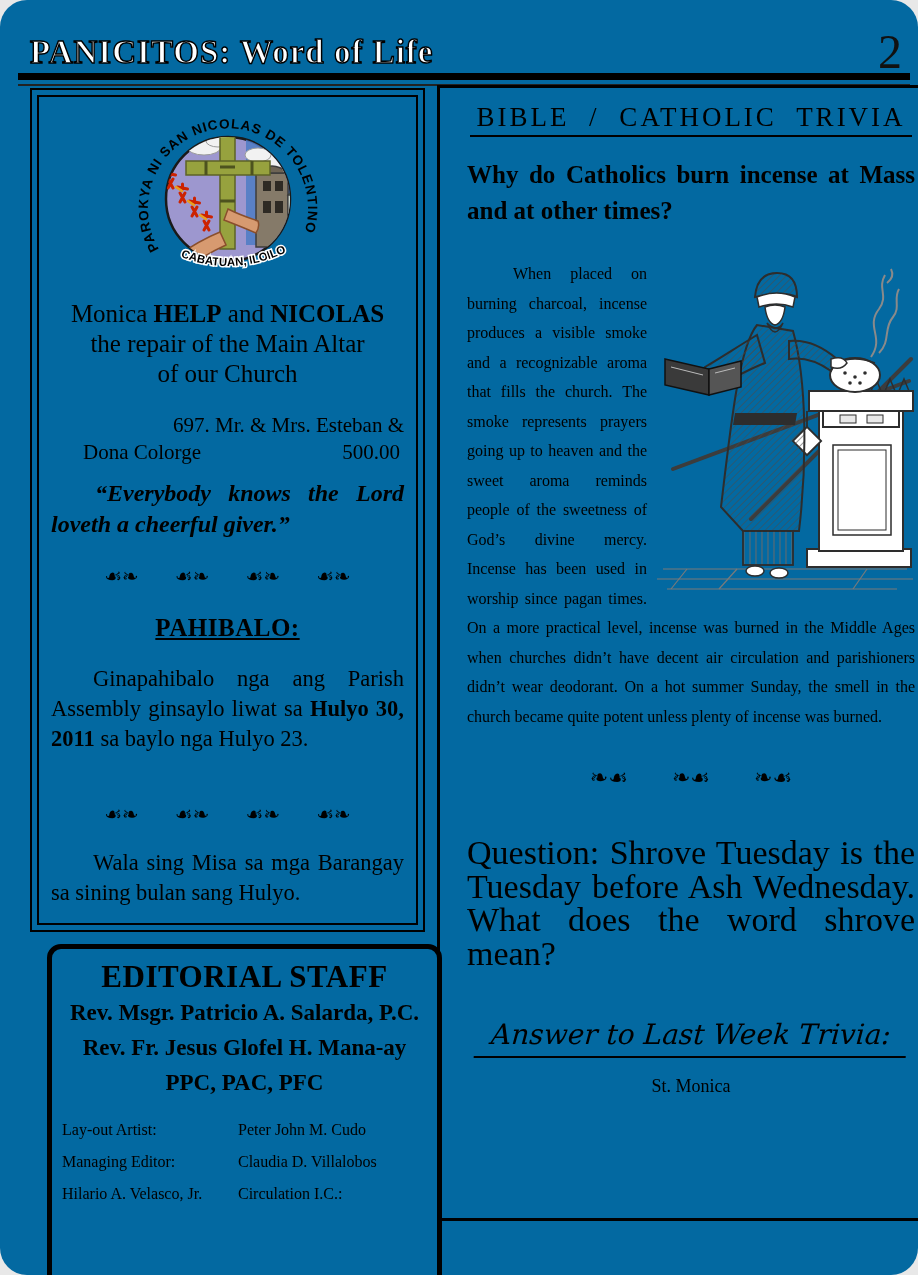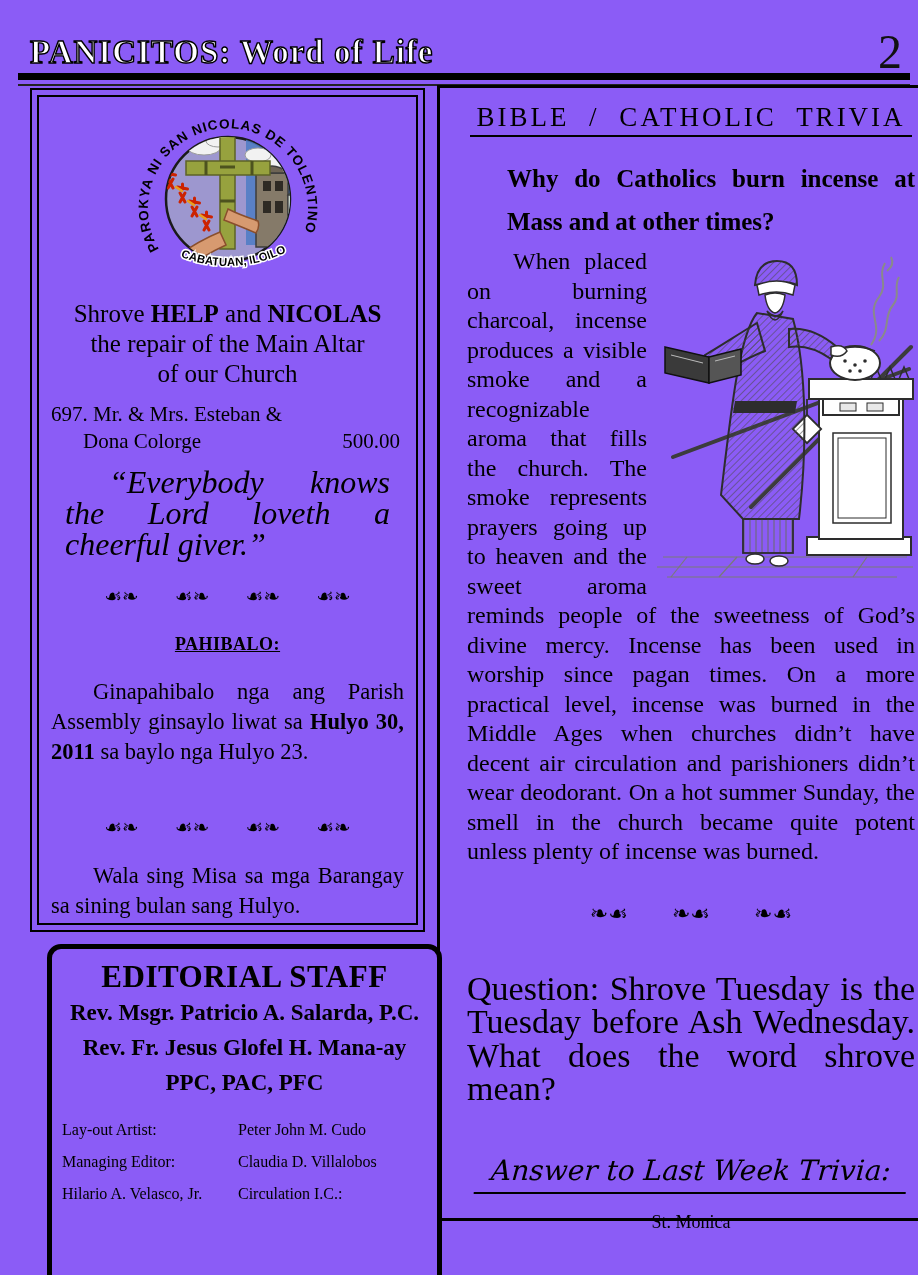--- a/index.html
+++ b/index.html
@@ -1,63 +1,63 @@
 <!DOCTYPE html>
 <html><head>
 <meta charset="utf-8">
 <style>
   html,body{margin:0;padding:0;background:#e8e8e8;}
-  .page{position:relative;width:918px;height:1275px;background:#8b5cf6;overflow:hidden;
-        font-family:"Liberation Serif",serif;color:#000;}
+  .page{position:relative;width:918px;height:1275px;background:#0369a1;overflow:hidden;
+        font-family:"Liberation Serif",serif;color:#000;border-radius:27px;}
 
   
   .masthead{position:absolute;top:34px;left:30px;font-size:33px;font-weight:bold;
             letter-spacing:1px;color:#fff;-webkit-text-stroke:1.4px #000;
             text-shadow:0 0 1px #000;}
   .page-num{position:absolute;top:24px;right:16px;font-size:48px;color:#111;}
   .rule-thick{position:absolute;top:73px;left:18px;right:8px;height:7px;background:#000;}
   .rule-thin{position:absolute;top:84px;left:18px;right:8px;height:2px;background:#222;}
 
   
   .left-box{position:absolute;left:30px;top:88px;width:395px;height:844px;
             border:2px solid #000;padding:5px;box-sizing:border-box;}
   .left-box-inner{border:2px solid #000;width:100%;height:100%;box-sizing:border-box;
             padding:6px 10px;overflow:hidden;}
   .seal-wrap{text-align:center;margin-top:2px;}
   .appeal{font-size:25px;line-height:30px;text-align:center;margin-top:10px;}
-  .donation{font-size:21px;line-height:27px;margin-top:12px;padding:0 2px;}
+  .donation{font-size:21px;line-height:27px;margin-top:23px;padding:0 2px;text-align:right;}
   .donation-l2{display:flex;}
   .donation-name{padding-left:32px;}
   .donation-amt{margin-left:auto;padding-right:4px;}
-  .quote{font-weight:normal;font-style:italic;font-size:32px;line-height:31px;
-         text-align:justify;text-indent:44px;margin:12px 16px 0;}
+  .quote{font-weight:bold;font-style:italic;font-size:24px;line-height:31px;
+         text-align:justify;text-indent:44px;margin:12px 2px 0;}
   .orn-row{display:flex;justify-content:center;gap:36px;margin-top:24px;
            font-family:"DejaVu Sans",sans-serif;font-size:20px;}
-  .pahibalo-title{text-align:center;font-weight:bold;font-size:18px;margin-top:26px;
+  .pahibalo-title{text-align:center;font-weight:bold;font-size:25px;margin-top:26px;
                   text-decoration:underline;letter-spacing:.5px;}
   .lb-para{font-size:22.5px;line-height:30px;text-align:justify;text-indent:42px;
            margin-top:22px;padding:0 2px;}
 
   
   .editorial-box{position:absolute;left:47px;top:944px;width:395px;height:348px;
             border:5px solid #000;border-radius:14px;box-sizing:border-box;
             padding:8px 6px;}
   .ed-title{text-align:center;font-weight:bold;font-size:31px;letter-spacing:.5px;margin-top:2px;}
   .ed-name{text-align:center;font-weight:bold;font-size:23px;line-height:35px;}
   .ed-staff{margin-top:14px;font-size:16px;line-height:32px;padding:0 4px;}
   .ed-row{display:grid;grid-template-columns:176px 1fr;}
 
   
   .right-box{position:absolute;left:437px;top:85px;width:508px;height:1136px;
              border:3px solid #000;box-sizing:border-box;padding:10px 27px;}
   .rb-title-wrap{text-align:center;margin-top:4px;}
   .rb-title{display:inline-block;font-size:27px;letter-spacing:3px;word-spacing:10px;
             border-bottom:2px solid #000;padding:0 6px 2px;}
-  .rb-question{font-weight:bold;font-size:25px;line-height:43px;text-align:justify;margin-top:20px;margin-left:40px;}
-  .rb-body{font-size:24px;line-height:29.5px;text-align:justify;text-indent:46px;margin-top:4px;}
+  .rb-question{font-weight:bold;font-size:25px;line-height:36px;text-align:justify;margin-top:20px;}
+  .rb-body{font-size:16px;line-height:29.5px;text-align:justify;text-indent:46px;margin-top:30px;}
   .engraving{float:right;margin:4px 0 4px 10px;}
   .rb-orn{display:flex;justify-content:center;gap:44px;margin-top:34px;clear:both;
           font-family:"DejaVu Sans",sans-serif;font-size:22px;}
   .rb-trivia{font-size:34px;line-height:33.5px;text-align:justify;margin-top:46px;
              font-weight:400;}
   .rb-answer-wrap{text-align:center;margin-top:48px;}
   .rb-answer-head{display:inline-block;font-style:italic;font-size:28px;
                   font-family:"DejaVu Serif",serif;border-bottom:2px solid #000;
                   padding:0 16px 5px;transform:skewX(-4deg);}
   .rb-answer{text-align:center;font-size:18px;margin-top:18px;}
@@ -139,21 +139,21 @@
           <text font-family="Liberation Sans, sans-serif" font-size="13.5" font-weight="bold" letter-spacing="1">
             <textPath href="#ringPath" startOffset="2%">PAROKYA NI SAN NICOLAS DE TOLENTINO</textPath>
           </text>
           <text font-family="Liberation Sans, sans-serif" font-size="11.5" font-weight="bold" style="paint-order:stroke" stroke="#ffffff" stroke-width="3">
             <textPath href="#botPath" startOffset="8%">CABATUAN, ILOILO</textPath>
           </text>
         </svg>
       </div>
 
       <div class="appeal">
-        <div><span>Shrove </span><b>HELP</b><span> and </span><b>NICOLAS</b></div>
+        <div><span>Monica </span><b>HELP</b><span> and </span><b>NICOLAS</b></div>
         <div>the repair of the Main Altar</div>
         <div>of our Church</div>
       </div>
 
       <div class="donation">
         <div>697. Mr. &amp; Mrs. Esteban &amp;</div>
         <div class="donation-l2">
           <span class="donation-name">Dona Colorge</span>
           <span class="donation-amt">500.00</span>
         </div>

